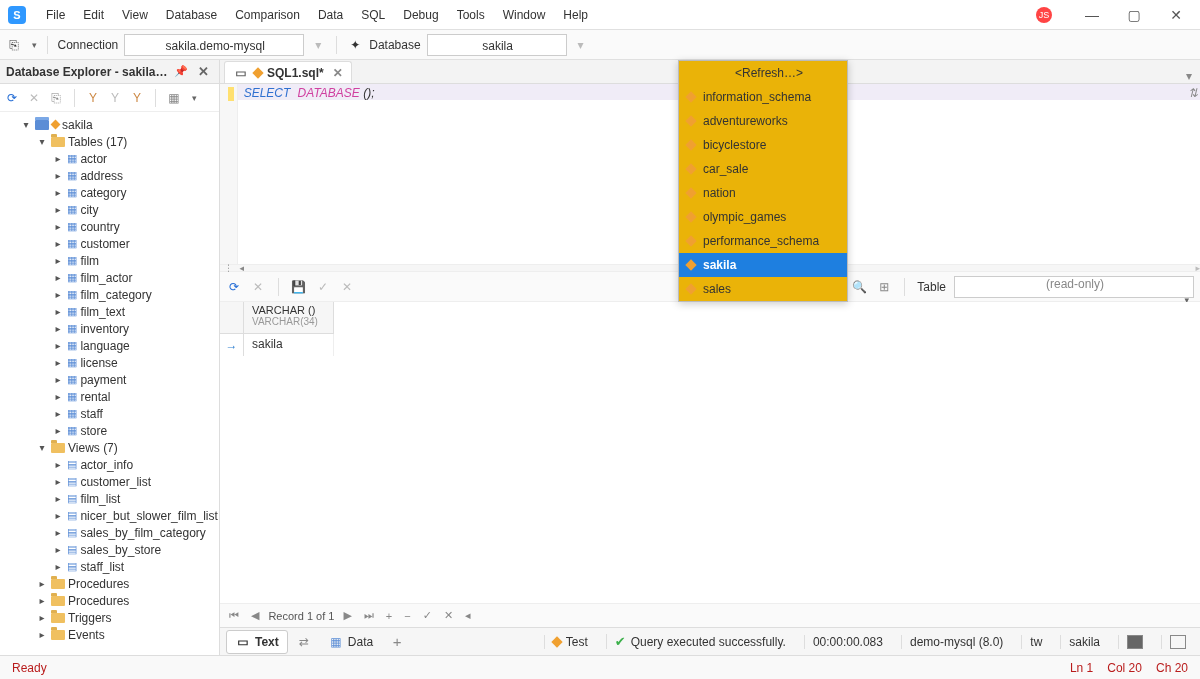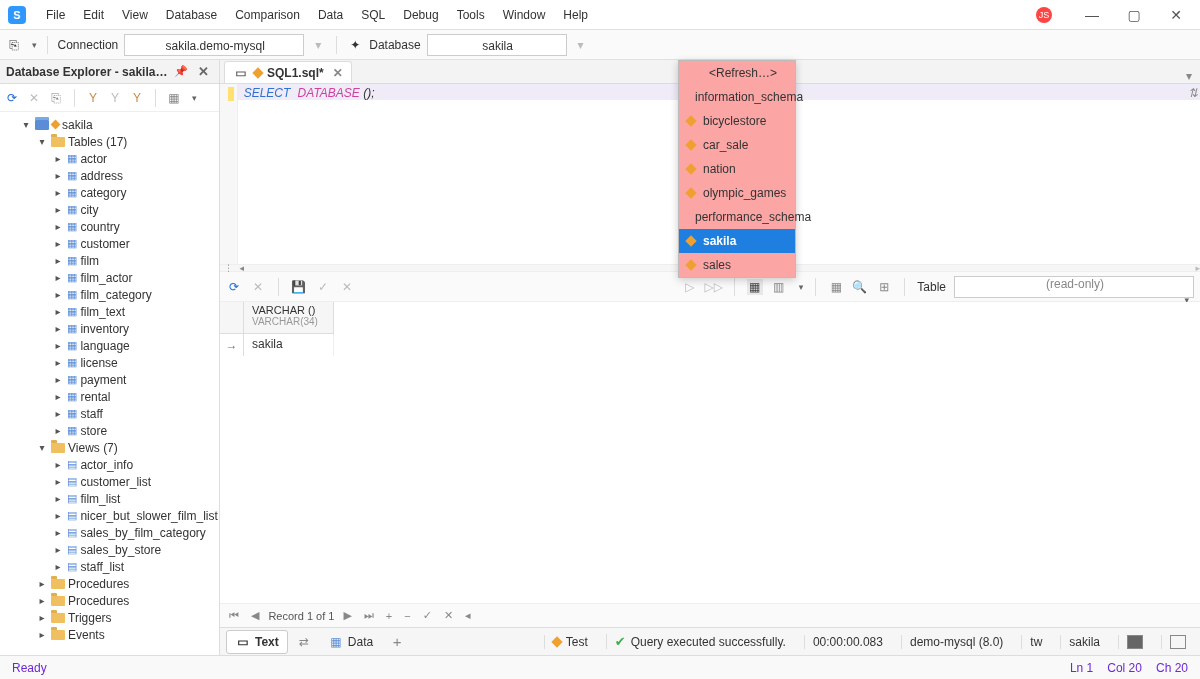--- a/index.html
+++ b/index.html
@@ -64,40 +64,40 @@
 .grid-area { flex: 1; display: flex; flex-direction: column; background: #fff; }
 .grid-head { display: flex; height: 32px; }
 .rowhdr { width: 24px; border-right: 1px solid #ddd; border-bottom: 1px solid #ddd; background: #f6f6f6; }
 .colhdr { padding: 2px 8px; border-right: 1px solid #ddd; border-bottom: 1px solid #ddd; background: #f6f6f6; font-size: 11px; }
 .colhdr .sub { color: #999; font-size: 10px; }
 .grid-row { display: flex; height: 22px; }
 .rowptr { width: 24px; display: flex; align-items: center; justify-content: center; color: #3080d0; border-right: 1px solid #ddd; }
 .cell { padding: 3px 8px; border-right: 1px solid #eee; }
 
 
-.dropdown { position: absolute; top: 0; left: 458px; width: 118px; background: #fca5a5; border: 1px solid #bbb; box-shadow: 0 2px 8px rgba(0,0,0,0.2); z-index: 100; }
+.dropdown { position: absolute; top: 0; left: 458px; width: 170px; background: #eab308; border: 1px solid #bbb; box-shadow: 0 2px 8px rgba(0,0,0,0.2); z-index: 100; }
 .dd-item { display: flex; align-items: center; height: 24px; padding: 0 8px; gap: 8px; cursor: pointer; }
 .dd-item.selected { background: #1e7fe0; color: #fff; font-weight: bold; }
 .dd-item.refresh { justify-content: center; padding-left: 20px; }
 
 
 .navbar { height: 24px; display: flex; align-items: center; padding: 0 6px; gap: 6px; border-top: 1px solid #eee; background: #fafafa; font-size: 11px; color: #555; }
 .navbtn { cursor: pointer; padding: 0 3px; color: #888; }
 
 
 .btabs { height: 28px; display: flex; align-items: center; padding: 0 6px; gap: 8px; border-top: 1px solid #ddd; background: #f6f6f6; }
 .btab { display: flex; align-items: center; gap: 4px; padding: 3px 8px; cursor: pointer; }
 .btab.active { background: #fff; border: 1px solid #ccc; border-radius: 3px; font-weight: bold; }
 
 
 .status-right { margin-left: auto; display: flex; align-items: center; gap: 10px; }
 .status-seg { padding: 0 8px; border-left: 1px solid #ddd; display: flex; align-items: center; gap: 5px; height: 100%; }
 .check { color: #3bb04a; font-size: 13px; }
 
-.statusbar { height: 24px; display: flex; align-items: center; padding: 0 12px; border-top: 1px solid #ddd; background: #f9f9f9; color: #6d28d9; }
+.statusbar { height: 24px; display: flex; align-items: center; padding: 0 12px; border-top: 1px solid #ddd; background: #f9f9f9; color: #b91c1c; }
 
 .sq-btn { width: 16px; height: 14px; border: 1px solid #888; display: inline-block; }
 .sq-btn.filled { background: #666; }
 </style>
 </head>
 <body>
 
 <div class="titlebar">
   <div class="app-logo">S</div>
   <div class="menubar" id="menubar">
@@ -431,20 +431,24 @@
     </div>
 
     <div class="dropdown" id="dropdown">
         <div class="dd-item refresh">&lt;Refresh…&gt;</div>
         <div class="dd-item">
           <span class="diamond" style="width:8px;height:8px"></span>
           <span>information_schema</span>
         </div>
         <div class="dd-item">
           <span class="diamond" style="width:8px;height:8px"></span>
+          <span>adventureworks</span>
+        </div>
+        <div class="dd-item">
+          <span class="diamond" style="width:8px;height:8px"></span>
           <span>bicyclestore</span>
         </div>
         <div class="dd-item">
           <span class="diamond" style="width:8px;height:8px"></span>
           <span>car_sale</span>
         </div>
         <div class="dd-item">
           <span class="diamond" style="width:8px;height:8px"></span>
           <span>nation</span>
         </div>

